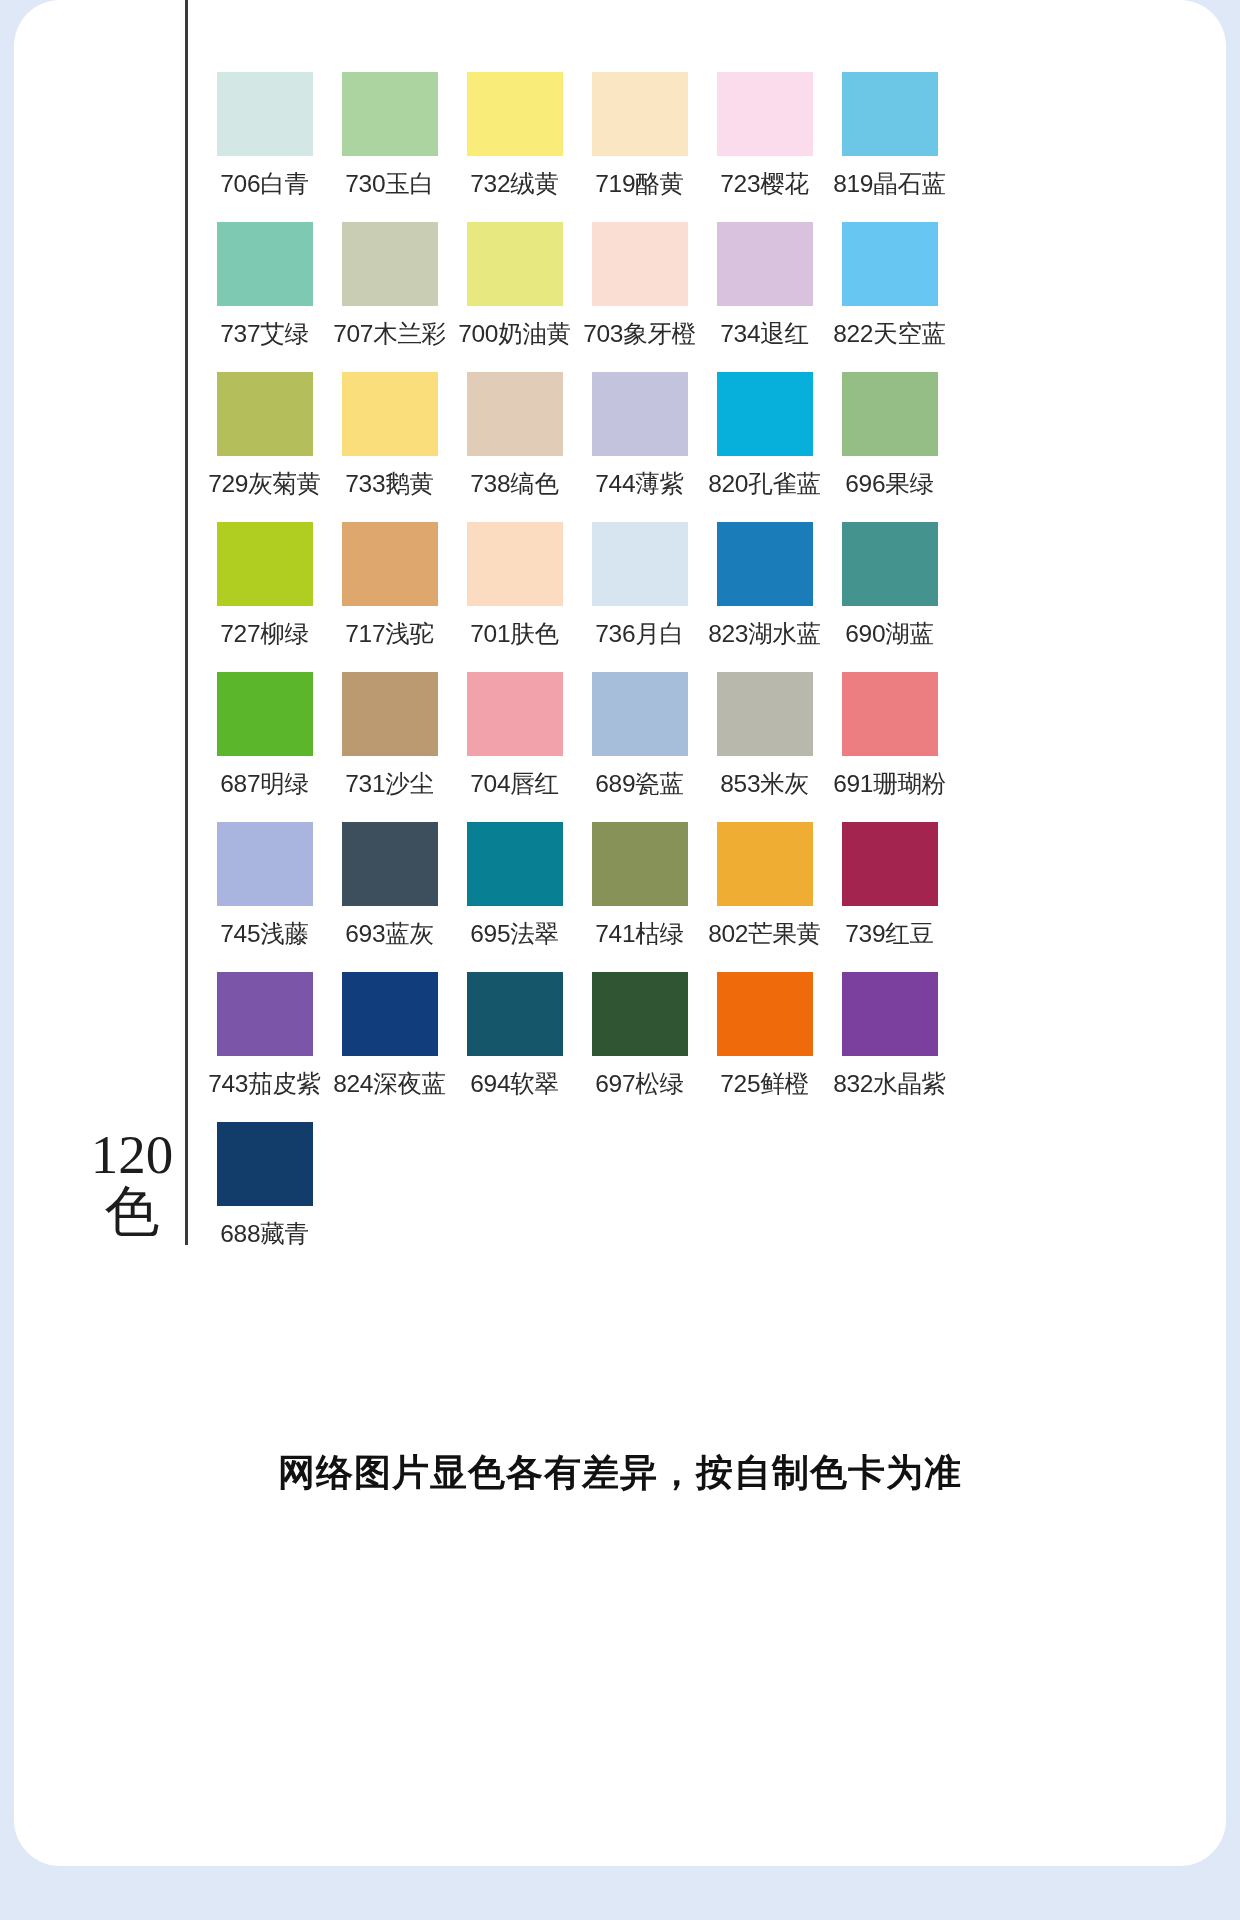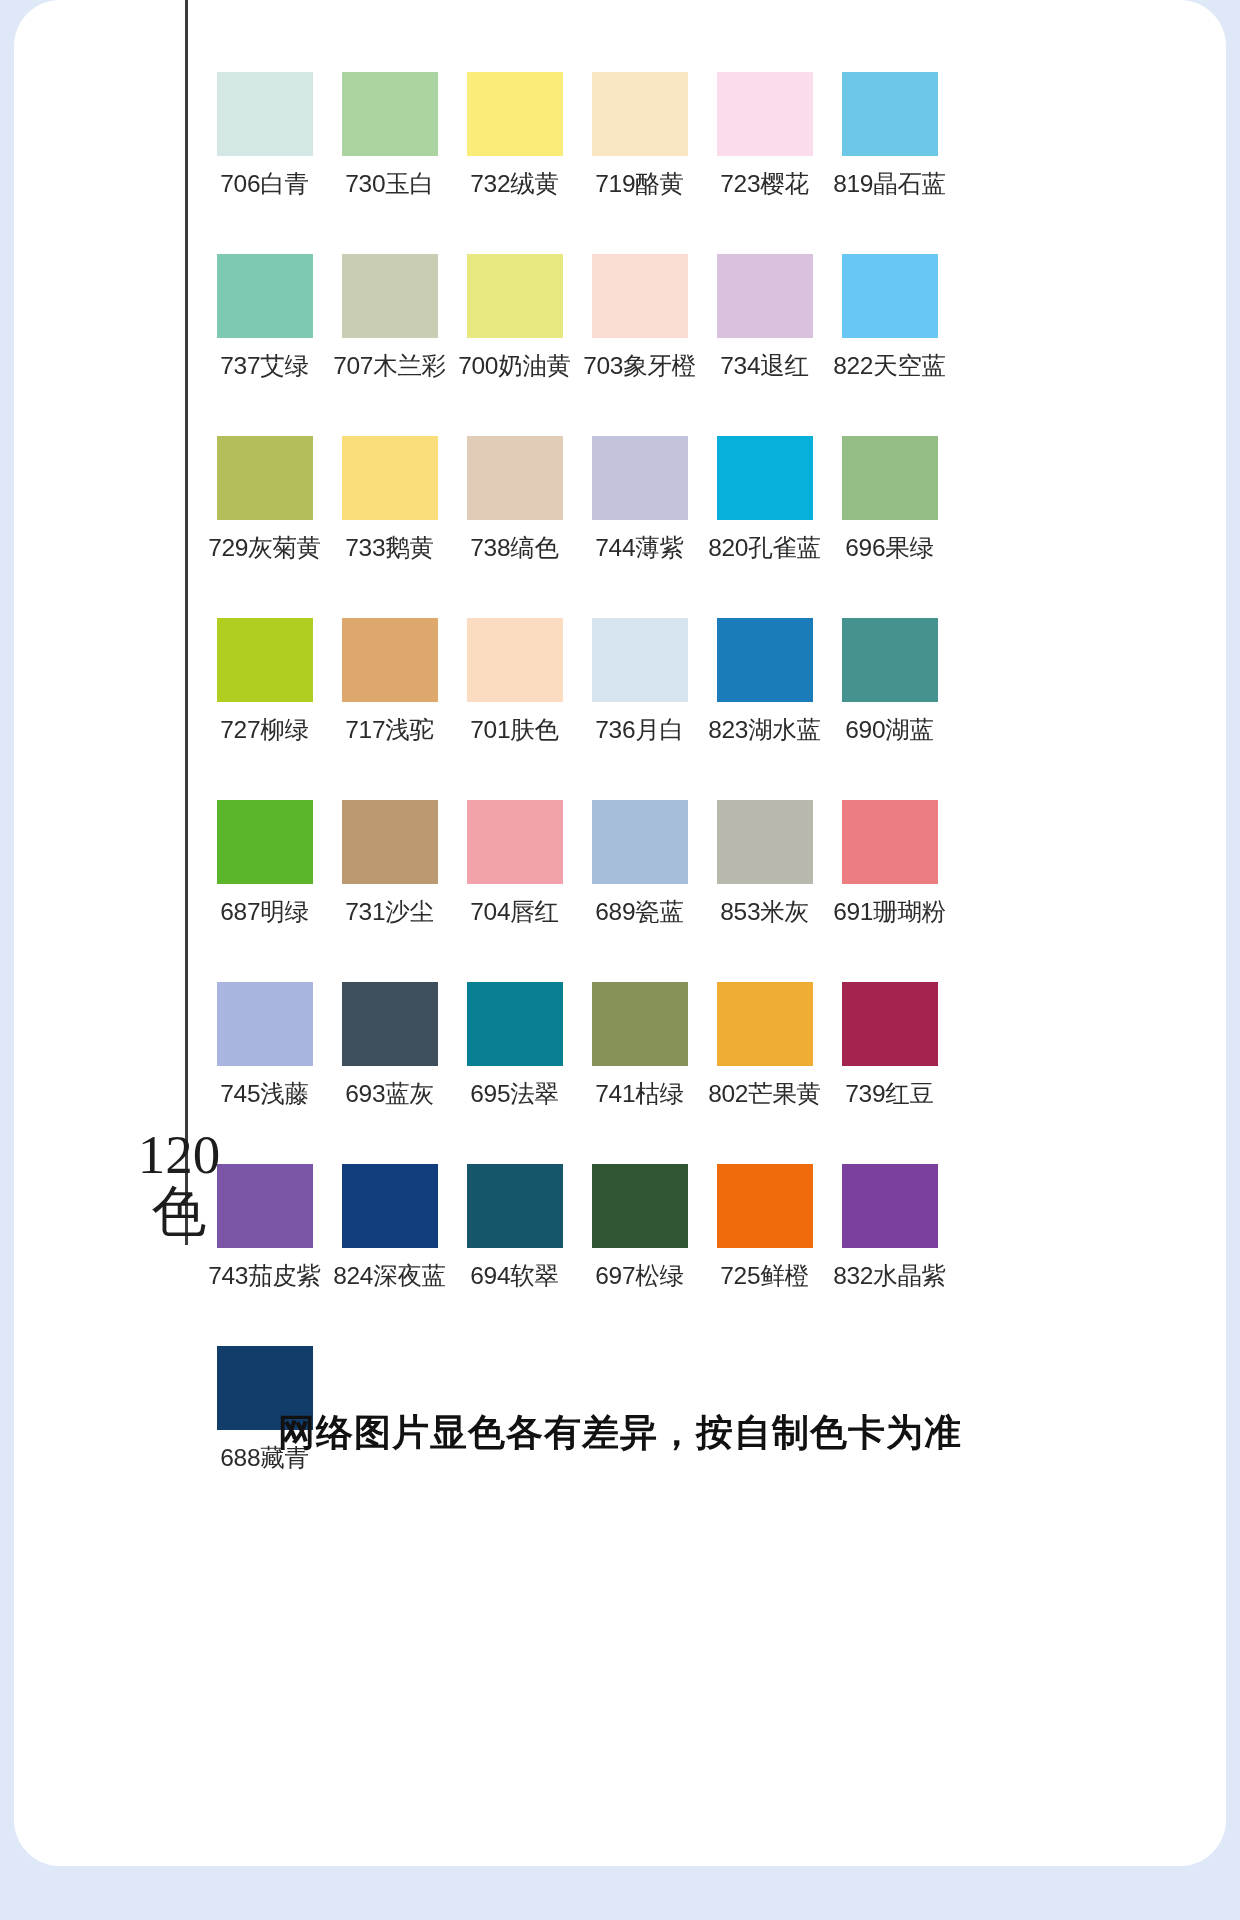--- a/index.html
+++ b/index.html
@@ -46,21 +46,20 @@
   
   #count-label {
     position: absolute;
     left: 86px;
     top: 1128px;
     width: 92px;
     text-align: center;
     font-family: "Liberation Serif", "DejaVu Serif", serif;
     color: #1d1d1d;
     line-height: 0.97;
-    margin-left: 47px;
   }
   #count-label .num {
     display: block;
     font-size: 55px;
     letter-spacing: 0px;
   }
   #count-label .unit {
     display: block;
     font-size: 55px;
     margin-top: 4px;
@@ -72,21 +71,21 @@
     left: 202px;
     top: 72px;
     width: 745px;
     display: grid;
     grid-template-columns: repeat(6, 125px);
     column-gap: 0px;
     row-gap: 0px;
   }
   .cell {
     width: 125px;
-    height: 182px;
+    height: 150px;
     position: relative;
   }
   .swatch {
     width: 96px;
     height: 84px;
     margin: 0 auto;
     display: block;
   }
   .cap {
     display: block;
@@ -97,21 +96,21 @@
     margin-top: 11px;
     white-space: nowrap;
     letter-spacing: -0.3px;
     font-family: "Liberation Sans", "DejaVu Sans", sans-serif;
   }
 
   
   #footnote {
     position: absolute;
     left: 0px;
-    top: 1408px;
+    top: 1448px;
     width: 1240px;
     text-align: center;
     font-size: 37px;
     font-weight: bold;
     color: #111111;
     letter-spacing: 1px;
     font-family: "Liberation Sans", "DejaVu Sans", sans-serif;
   }
 </style>
 </head>

